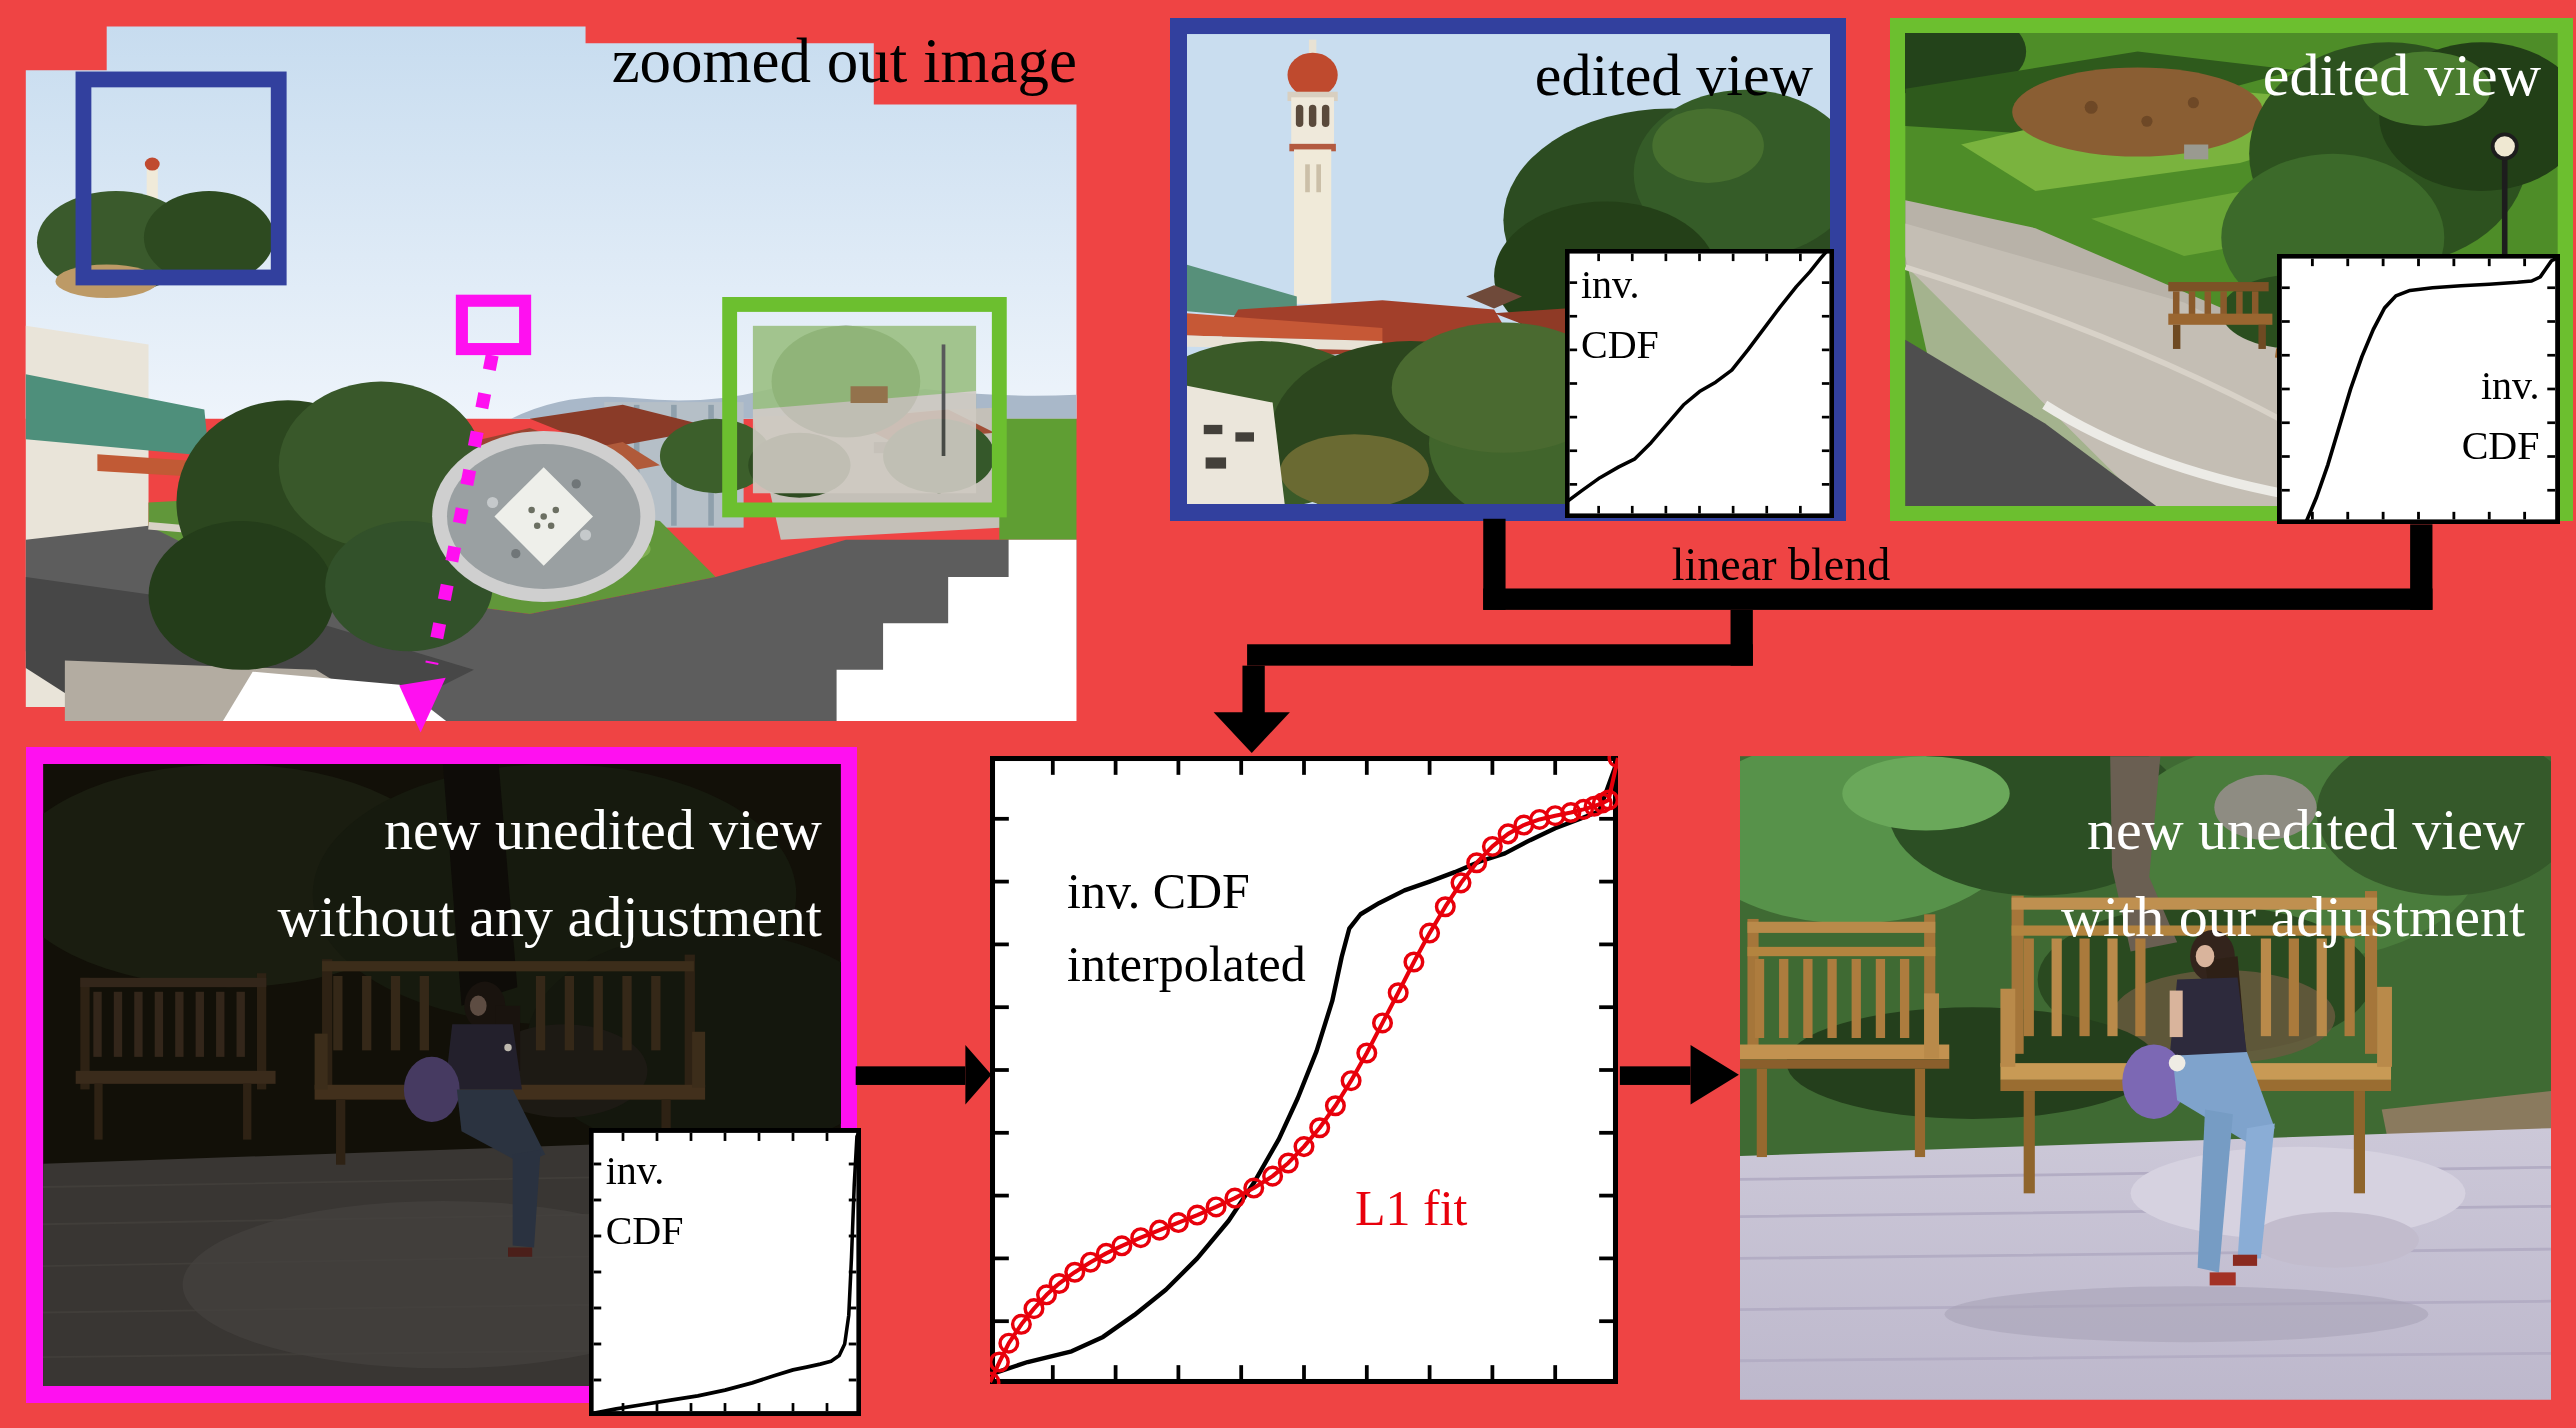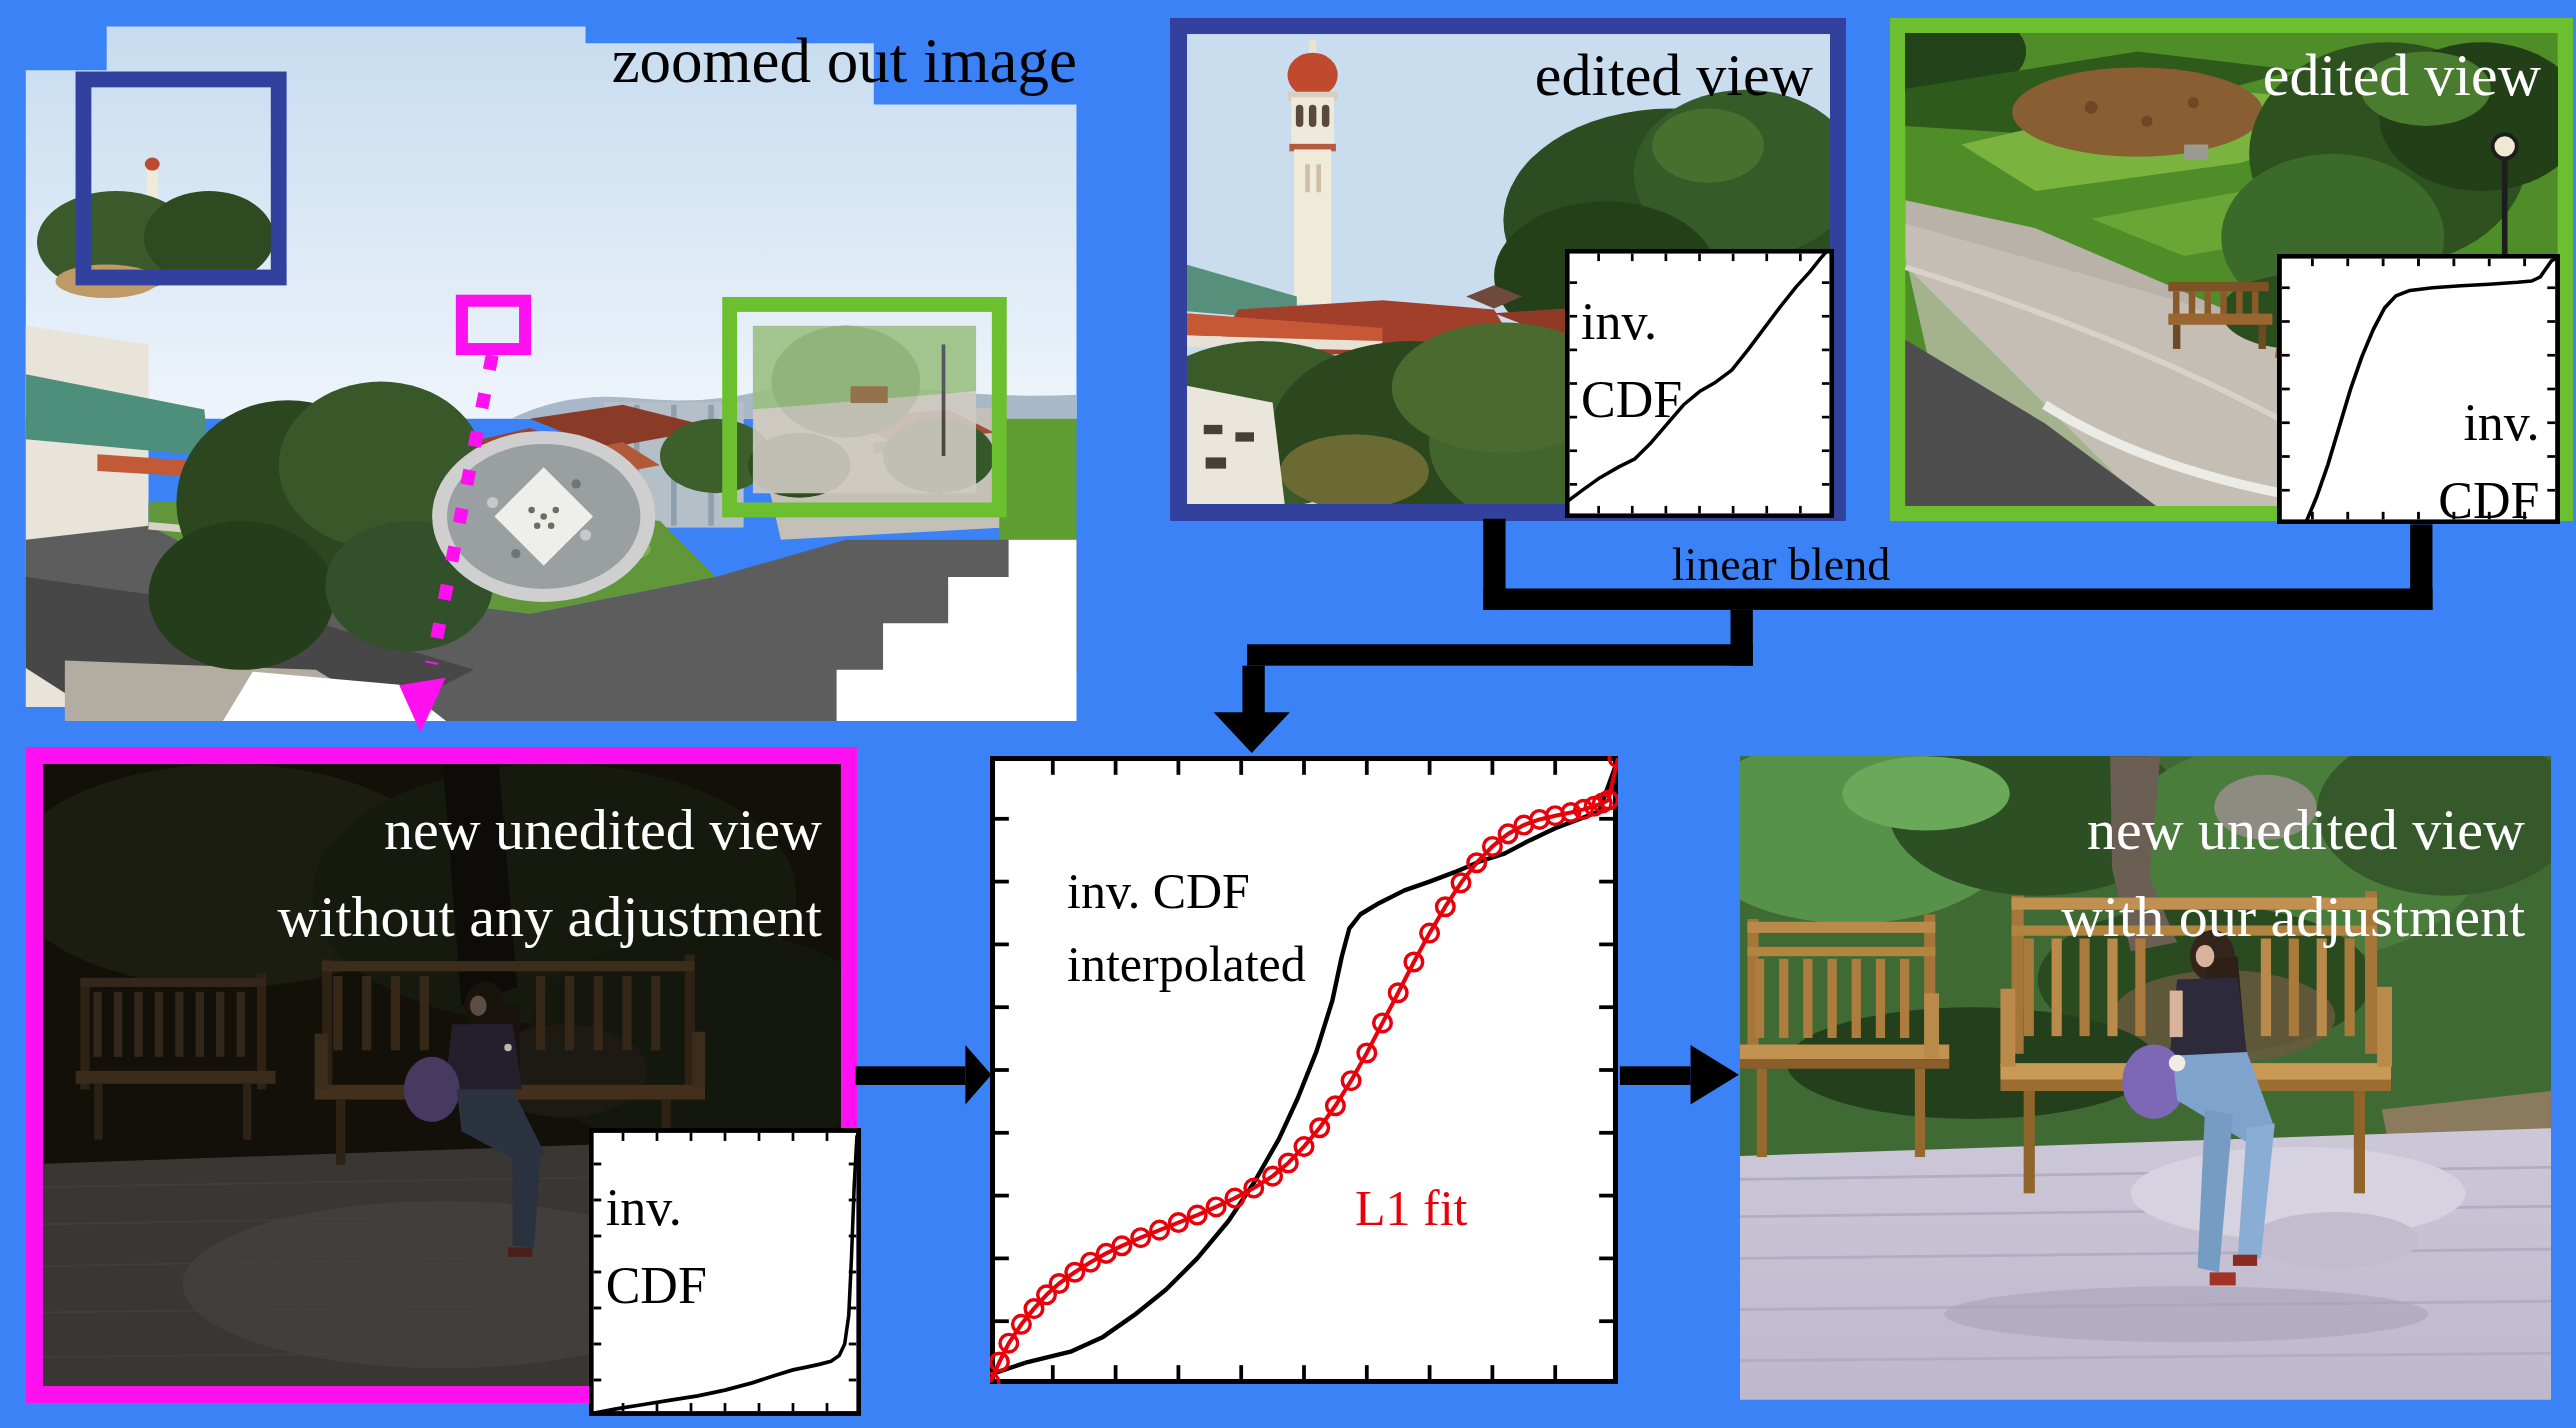--- a/index.html
+++ b/index.html
@@ -1,31 +1,31 @@
 <!DOCTYPE html>
 <html style="font-size:15px"><head>
 <meta charset="utf-8">
 <style>
   html,body{margin:0;padding:0;background:#ffffff;font-family:"Liberation Serif",serif;}
-  #canvas{position:relative;width:2576px;height:1428px;background:#3b82f6;overflow:hidden;}
+  #canvas{position:relative;width:2576px;height:1428px;background:#ef4444;overflow:hidden;}
   .abs{position:absolute;}
   svg{display:block;}
   .label{position:absolute;white-space:nowrap;color:#000;}
   .pano-title{top:13px;right:1499px;font-size:63px;line-height:1.53;text-align:right;}
   .view-frame{position:absolute;box-sizing:border-box;}
   .frame-blue{left:1170px;top:17.7px;width:676px;height:503px;background:#32409e;}
   .frame-green{left:1890px;top:17.7px;width:683px;height:503px;background:#6cbf2f;}
   .frame-magenta{left:26px;top:747px;width:831px;height:656px;background:#ff10f0;}
   .photo{position:absolute;overflow:hidden;}
   .view-label{font-size:60px;line-height:1.1;}
   .white{color:#ffffff;}
   .two-line{text-align:right;font-size:58px;line-height:1.5;}
   .inset{position:absolute;background:#ffffff;}
   .inset svg{position:absolute;left:0;top:0;width:100%;height:100%;}
-  .inset-label{position:absolute;font-size:52px;line-height:1.5;color:#000;margin-top:28px;}
+  .inset-label{position:absolute;font-size:40px;line-height:1.5;color:#000;}
   .blend-label{left:1581px;top:538px;width:400px;text-align:center;font-size:46px;}
   .plot{position:absolute;left:990px;top:756px;width:628px;height:628px;background:#ffffff;}
   .plot svg{position:absolute;left:0;top:0;width:100%;height:100%;}
   .interp-label{left:77px;top:99px;font-size:50px;line-height:1.45;color:#000;}
   .l1-label{left:365px;top:423px;font-size:50px;color:#e8000b;}
   .overlay{position:absolute;left:0;top:0;pointer-events:none;}
 </style>
 </head>
 <body>
 

